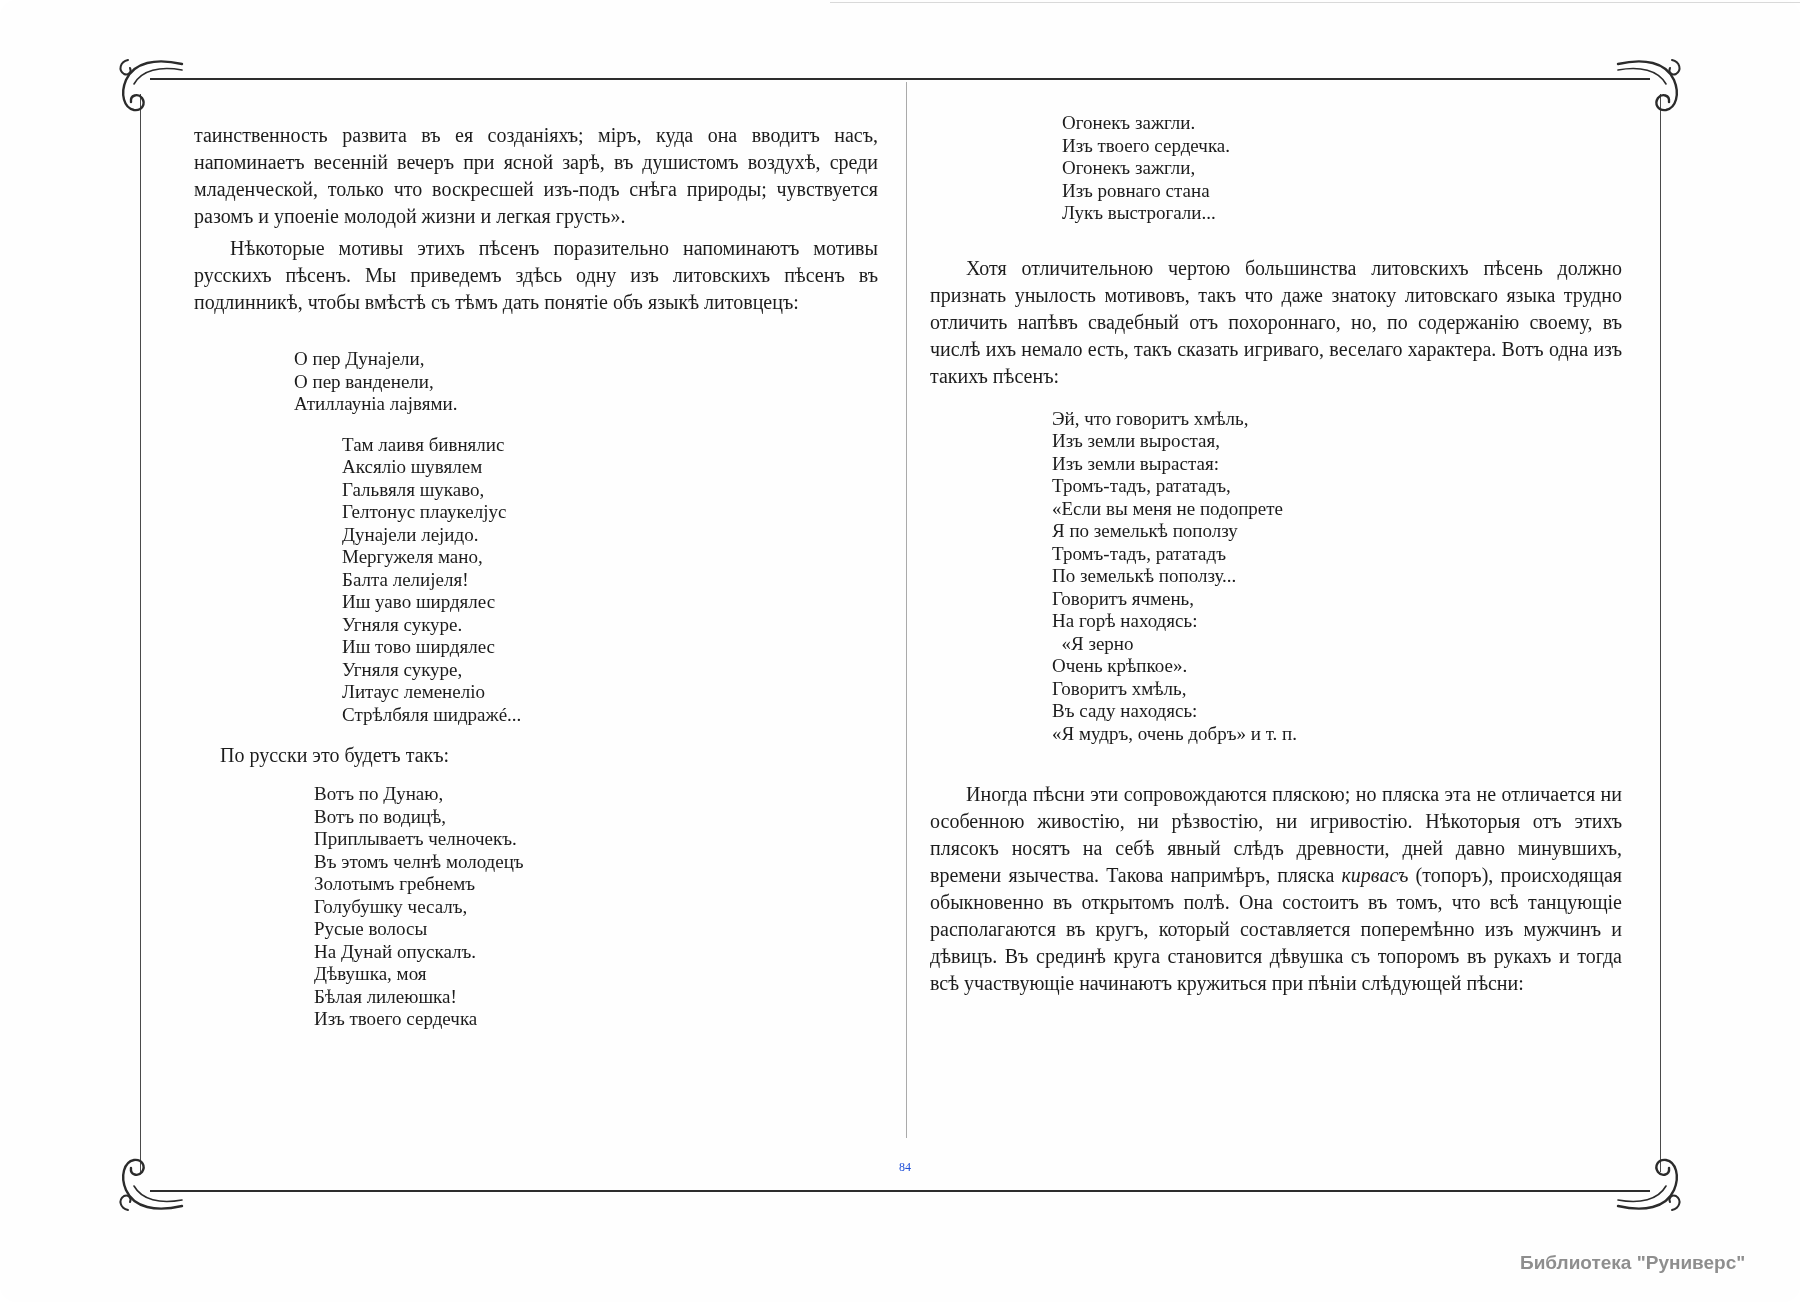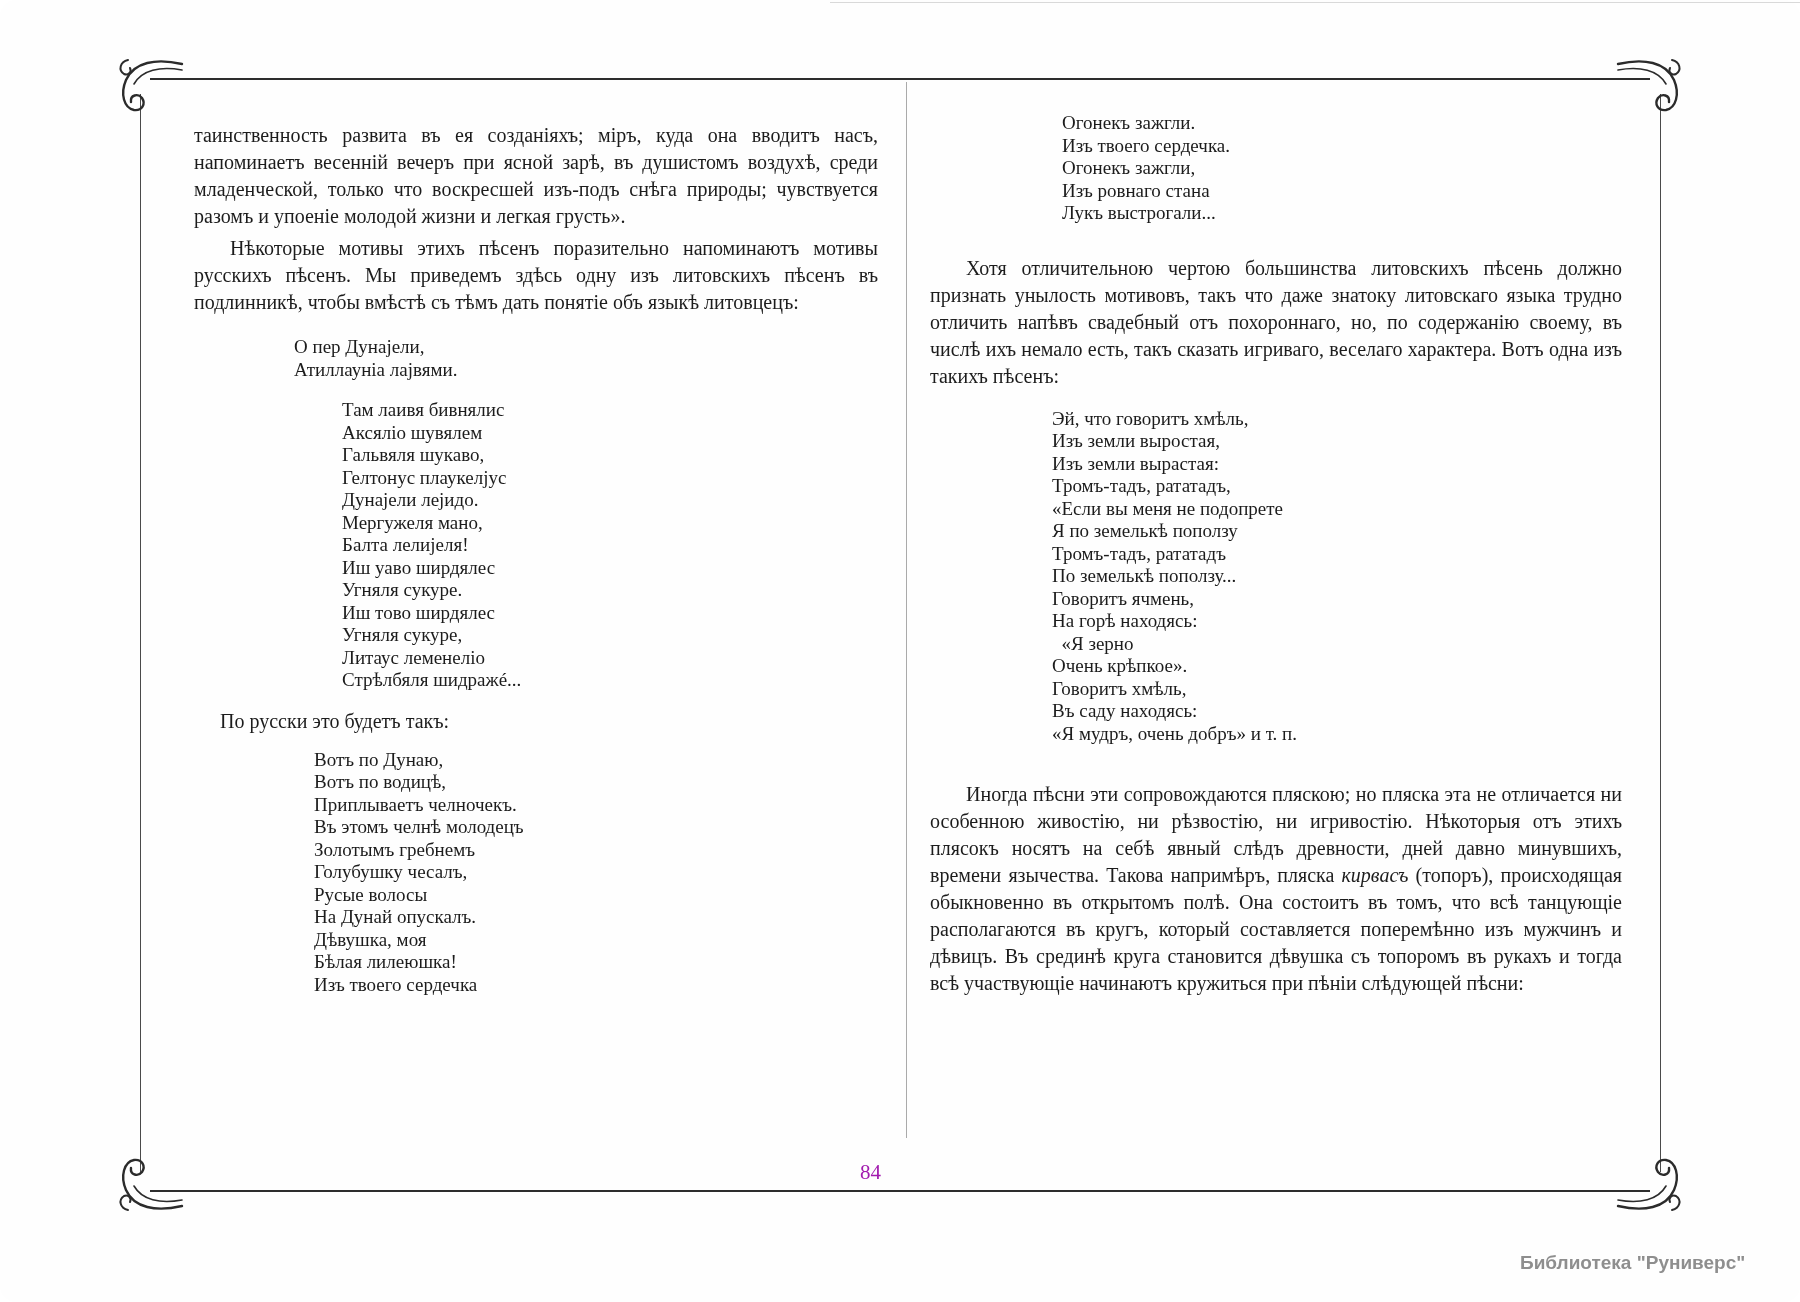--- a/index.html
+++ b/index.html
@@ -33,33 +33,33 @@
   
   .col { position: absolute; text-align: justify; font-size: 20px; line-height: 27px; }
   .col-left  { left: 194px; top: 122px; width: 684px; }
   .col-right { left: 930px; top: 108px; width: 692px; }
 
   .par { text-indent: 36px; margin-bottom: 5px; }
   .par.noindent { text-indent: 0; }
 
   .verse { font-size: 19px; line-height: 22.5px; text-align: left; margin: 16px 0 18px 0; }
   .verse .verse-line { white-space: pre; }
-  .v-lit-1 { margin-left: 100px; margin-top: 20px; }
+  .v-lit-1 { margin-left: 100px; margin-top: 32px; }
   .v-lit-2 { margin-left: 148px; margin-top: 14px; margin-bottom: 16px; }
   .v-rus   { margin-left: 120px; margin-top: 14px; }
   .v-cont  { margin-left: 132px; margin-top: 4px; margin-bottom: 30px; }
   .v-hops  { margin-left: 122px; margin-top: 18px; margin-bottom: 36px; }
 
   .heading-line { text-indent: 26px; margin-top: 8px; }
 
   .italic { font-style: italic; }
 
   .page-number {
     position: absolute; left: 860px; top: 1160px; width: 90px;
-    text-align: left; font-size: 21px; color: #a21caf;
+    text-align: center; font-size: 12px; color: #1d4ed8;
   }
   .watermark {
     position: absolute; left: 1520px; top: 1252px;
     font-family: "Liberation Sans", sans-serif;
     font-weight: bold; font-size: 19px; color: #8e8e8e;
     white-space: nowrap;
   }
 </style>
 </head>
 <body>
@@ -101,20 +101,21 @@
       <path d="M70 20 C 48 16 30 20 22 34" fill="none" stroke="#2b2b2b" stroke-width="1.6" stroke-linecap="round"></path>
       <path d="M16 10 C 8 12 6 20 12 24 C 16 26 20 22 18 18" fill="none" stroke="#2b2b2b" stroke-width="2" stroke-linecap="round"></path>
     </svg>
   </div>
 
   <div class="col col-left">
     <p class="par noindent">таинственность развита въ ея созданіяхъ; міръ, куда она вводитъ насъ, напоминаетъ весенній вечеръ при ясной зарѣ, въ душистомъ воздухѣ, среди младенческой, только что воскресшей изъ-подъ снѣга природы; чувствуется разомъ и упоеніе молодой жизни и легкая грусть».</p>
     <p class="par">Нѣкоторые мотивы этихъ пѣсенъ поразительно напоминаютъ мотивы русскихъ пѣсенъ. Мы приведемъ здѣсь одну изъ литовскихъ пѣсенъ въ подлинникѣ, чтобы вмѣстѣ съ тѣмъ дать понятіе объ языкѣ литовцецъ:</p>
     <div class="verse v-lit-1">
         <div class="verse-line">О пер Дунаjели,</div>
+        <div class="verse-line">О пер ванденели,</div>
         <div class="verse-line">Атиллауніа лаjвями.</div>
       </div>
     <div class="verse v-lit-2">
         <div class="verse-line">Там лаивя бивнялис</div>
         <div class="verse-line">Аксяліо шувялем</div>
         <div class="verse-line">Гальвяля шукаво,</div>
         <div class="verse-line">Гелтонус плаукелjус</div>
         <div class="verse-line">Дунаjели леjидо.</div>
         <div class="verse-line">Мергужеля мано,</div>
         <div class="verse-line">Балта лелиjеля!</div>

